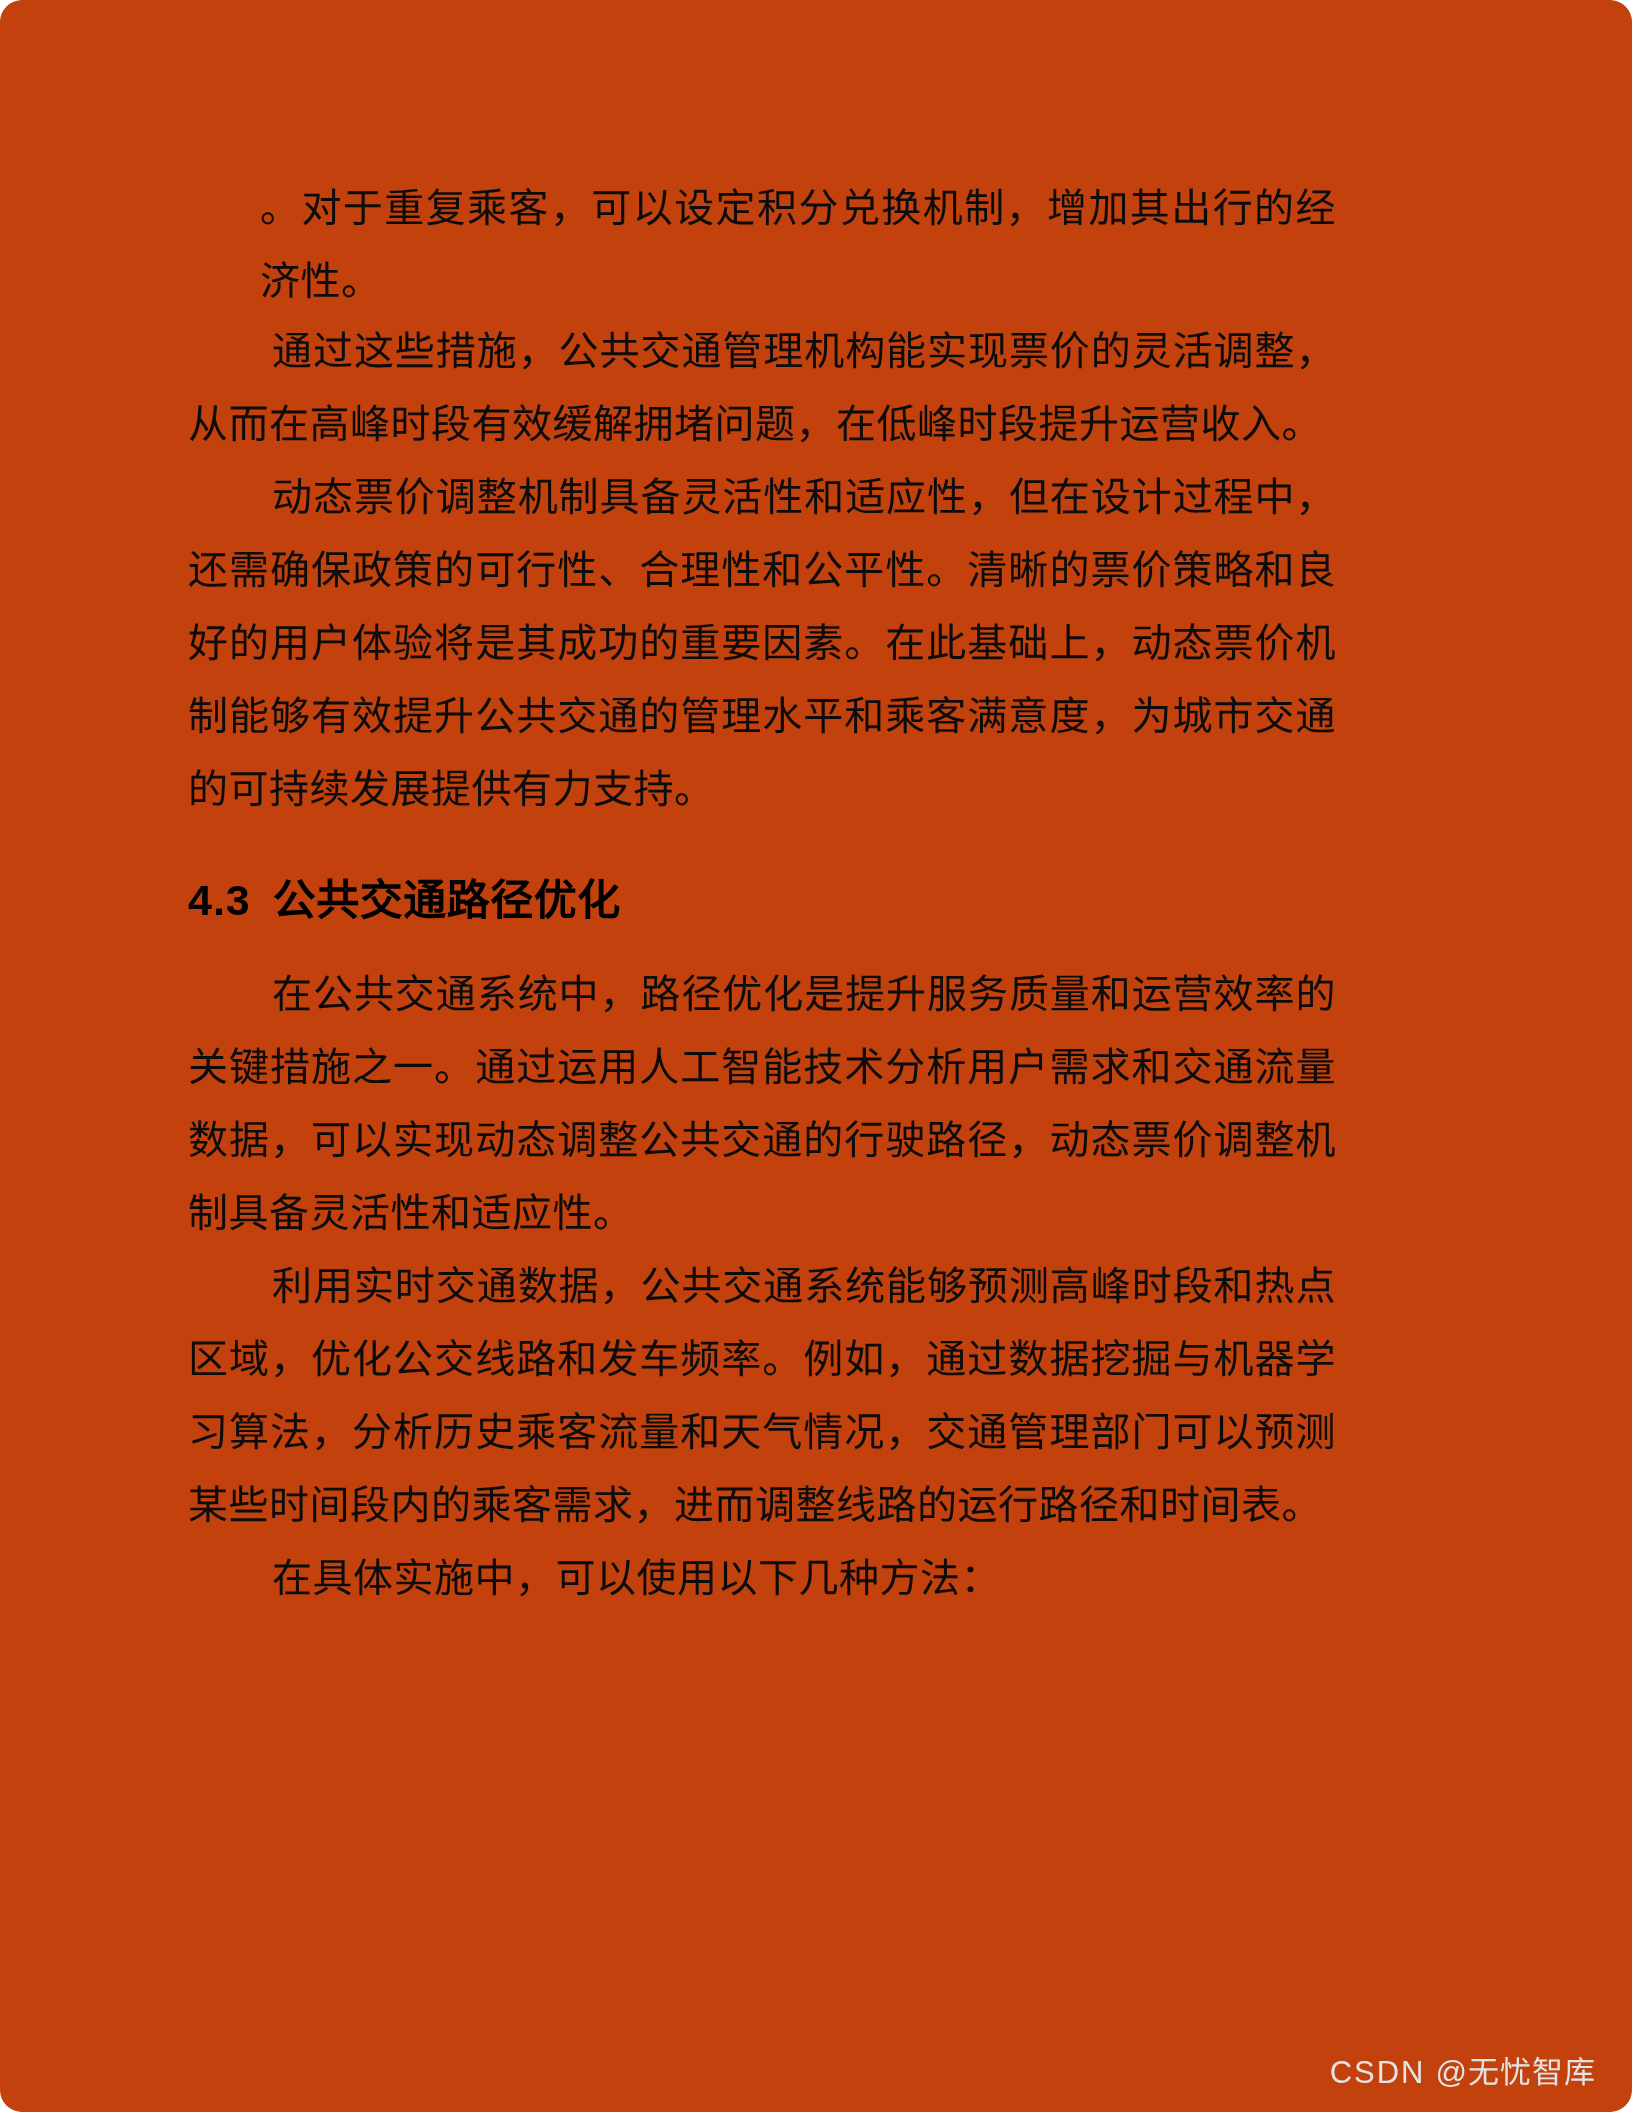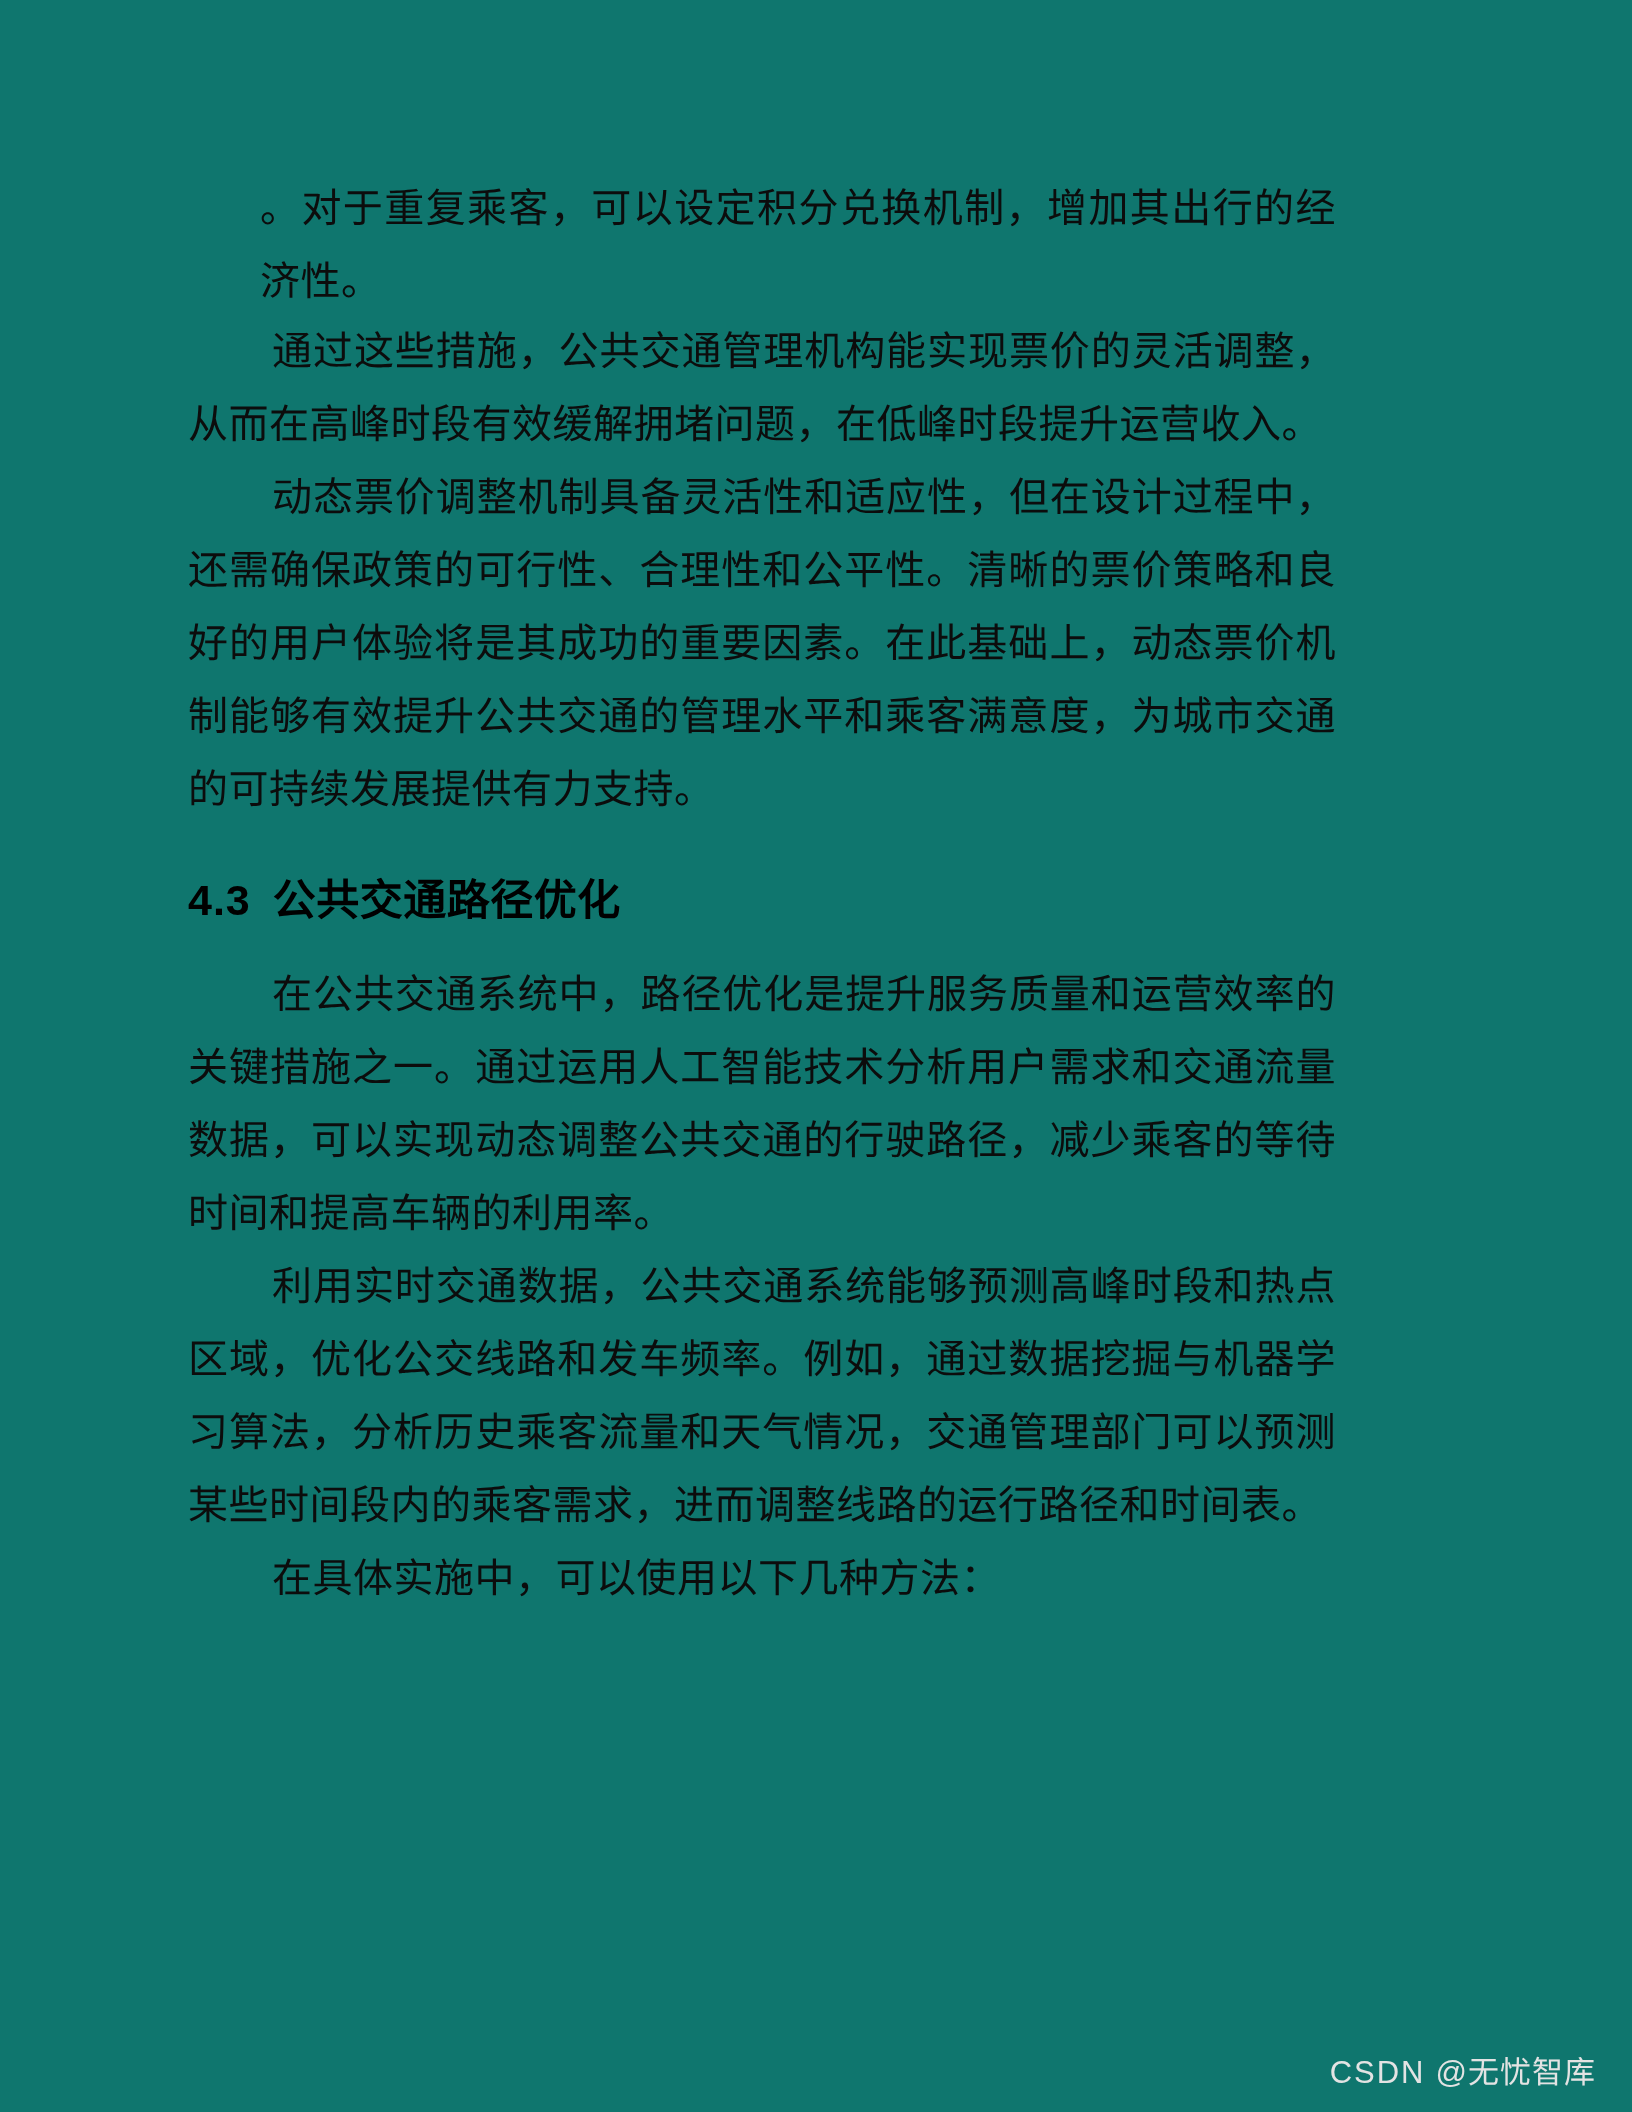--- a/index.html
+++ b/index.html
@@ -5,24 +5,25 @@
 <style>
   html, body {
     margin: 0;
     padding: 0;
     background: #ffffff;
   }
   .page {
     position: relative;
     width: 1632px;
     height: 2112px;
-    background: #0f766e;
+    background: #c2410c;
     box-sizing: border-box;
     overflow: hidden;
     font-family: "Liberation Serif", "DejaVu Serif", serif;
+    border-radius: 22px;
   }
 
   
   .content {
     position: absolute;
     left: 188px;
     top: 172px;
     width: 1148px;
   }
 
@@ -97,21 +98,21 @@
     <p class="para indent">动态票价调整机制具备灵活性和适应性，但在设计过程中，还需确保政策的可行性、合理性和公平性。清晰的票价策略和良好的用户体验将是其成功的重要因素。在此基础上，动态票价机制能够有效提升公共交通的管理水平和乘客满意度，为城市交通的可持续发展提供有力支持。</p>
 
     <div class="gap-heading-before"></div>
 
     <h2 class="heading">
       <span class="num">4.3</span><span class="gap"></span><span>公共交通路径优化</span>
     </h2>
 
     <div class="gap-heading-after"></div>
 
-    <p class="para indent">在公共交通系统中，路径优化是提升服务质量和运营效率的关键措施之一。通过运用人工智能技术分析用户需求和交通流量数据，可以实现动态调整公共交通的行驶路径，减少乘客的等待时间和提高车辆的利用率。</p>
+    <p class="para indent">在公共交通系统中，路径优化是提升服务质量和运营效率的关键措施之一。通过运用人工智能技术分析用户需求和交通流量数据，可以实现动态调整公共交通的行驶路径，动态票价调整机制具备灵活性和适应性。</p>
 
     <p class="para indent">利用实时交通数据，公共交通系统能够预测高峰时段和热点区域，优化公交线路和发车频率。例如，通过数据挖掘与机器学习算法，分析历史乘客流量和天气情况，交通管理部门可以预测某些时间段内的乘客需求，进而调整线路的运行路径和时间表。</p>
 
     <p class="para indent">在具体实施中，可以使用以下几种方法：</p>
 
   </div>
 
   <div class="watermark">
     <span class="wm-brand">CSDN</span><span class="wm-user">@无忧智库</span>
   </div>

